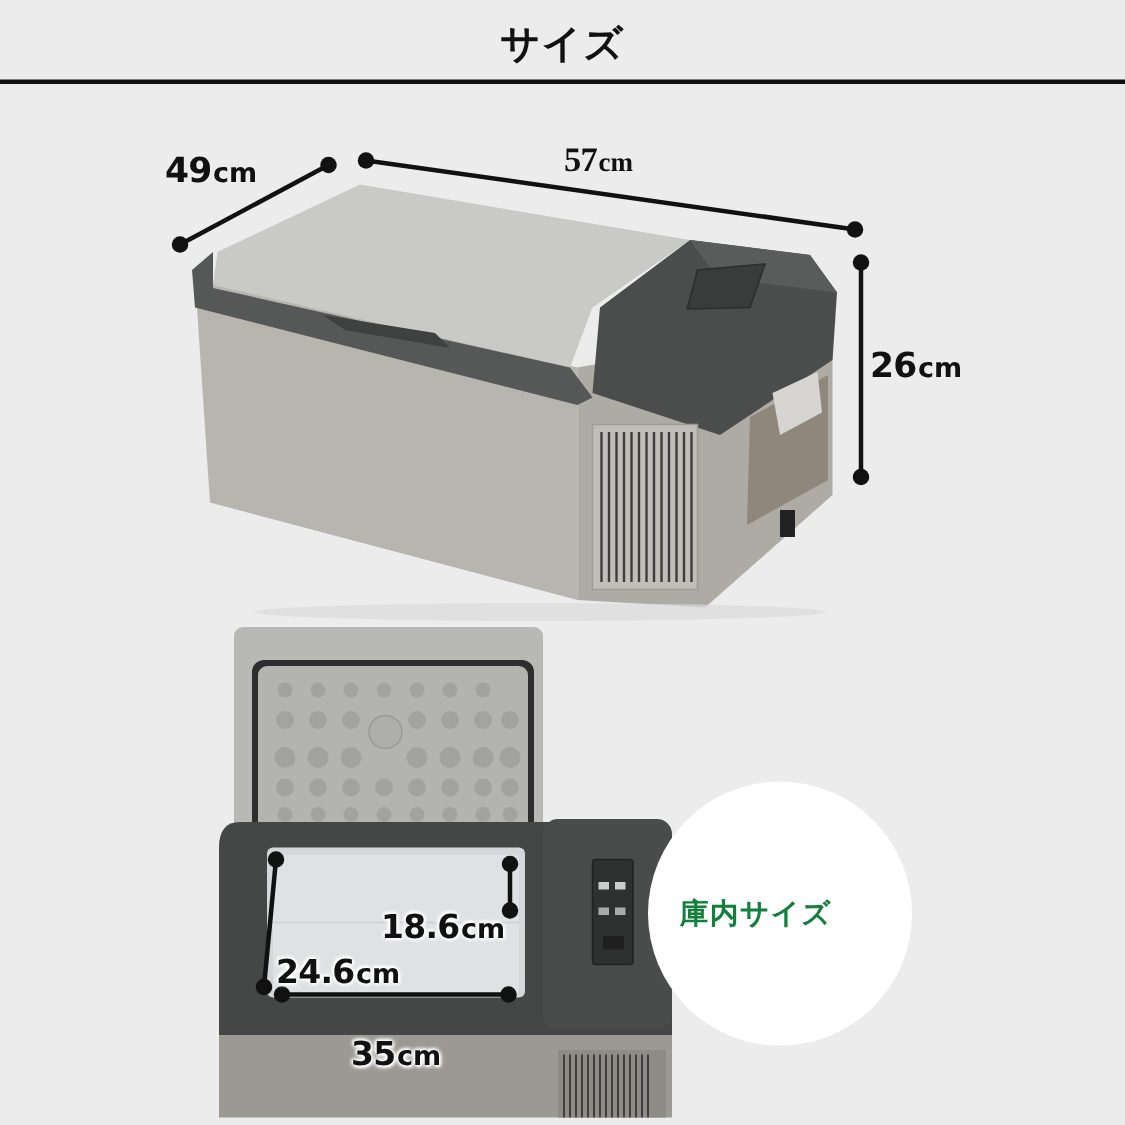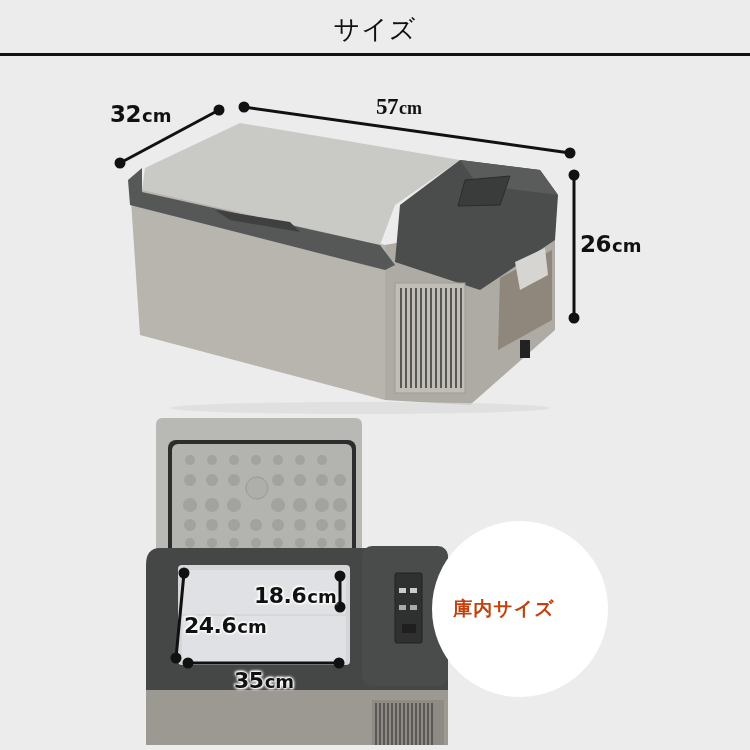--- a/index.html
+++ b/index.html
@@ -1,26 +1,26 @@
 <!DOCTYPE html>
 <html><head>
 <meta charset="utf-8">
 <style>
   html,body{margin:0;padding:0;}
   body{width:750px;height:750px;background:#ececec;position:relative;overflow:hidden;font-family:"Liberation Sans","DejaVu Sans",sans-serif;}
-  .title{position:absolute;left:0;top:12px;width:750px;text-align:center;font-size:26px;font-weight:normal;color:#111;letter-spacing:1px;font-family:"DejaVu Sans",sans-serif;}
+  .title{position:absolute;left:0;top:12px;width:750px;text-align:center;font-size:26px;font-weight:bold;color:#111;letter-spacing:1px;font-family:"DejaVu Sans",sans-serif;}
   .rule{position:absolute;left:0;top:53px;width:750px;height:3px;background:#111;}
   svg{position:absolute;left:0;top:0;}
   .lbl{position:absolute;font-weight:bold;color:#111;font-family:"DejaVu Sans",sans-serif;white-space:nowrap;}
   .lbl .num{font-size:23px;letter-spacing:-0.5px;}
   .lbl .unit{font-size:18px;margin-left:1px;}
   .lbl.in .num{font-size:22px;}
-  .lbl.in{text-shadow:0 0 3px #fff,0 0 3px #fff,0 0 4px #fff,1px 1px 2px #fff,-1px -1px 2px #fff;}
+  .lbl.in{text-shadow:0 0 3px #fff,0 0 3px #fff,0 0 4px #fff,1px 1px 2px #fff,-1px -1px 2px #fff;margin-top:23px;}
   .circle{position:absolute;left:432px;top:521px;width:176px;height:176px;border-radius:50%;background:#fff;}
-  .circle-text{position:absolute;left:432px;top:596px;width:144px;text-align:center;font-size:19px;font-weight:bold;color:#c2410c;font-family:"DejaVu Sans",sans-serif;letter-spacing:1px;}
+  .circle-text{position:absolute;left:432px;top:596px;width:144px;text-align:center;font-size:19px;font-weight:bold;color:#15803d;font-family:"DejaVu Sans",sans-serif;letter-spacing:1px;}
 </style>
 </head>
 <body>
 
 <div class="title">サイズ</div>
 <div class="rule"></div>
 
 <svg width="750" height="750" viewBox="0 0 750 750">
 
   <g>
@@ -164,21 +164,21 @@
     <line x1="340" y1="576" x2="340" y2="607"></line>
     <circle cx="340" cy="576" r="5.5" stroke="none"></circle>
     <circle cx="340" cy="607" r="5.5" stroke="none"></circle>
     <line x1="188" y1="663" x2="339" y2="663"></line>
     <circle cx="188" cy="663" r="5.5" stroke="none"></circle>
     <circle cx="339" cy="663" r="5.5" stroke="none"></circle>
   </g>
 </svg>
 
 <div class="lbl" style="left:110px;top:101px;">
-  <span class="num">32</span><span class="unit">cm</span>
+  <span class="num">49</span><span class="unit">cm</span>
 </div>
 <div class="lbl" style="left:376px;top:94px;font-family:Liberation Serif, serif;">
   <span class="num">57</span><span class="unit">cm</span>
 </div>
 <div class="lbl" style="left:580px;top:231px;text-align:right;">
   <span class="num">26</span><span class="unit">cm</span>
 </div>
 
 <div class="lbl in" style="left:254px;top:583px;">
   <span class="num">18.6</span><span class="unit">cm</span>

